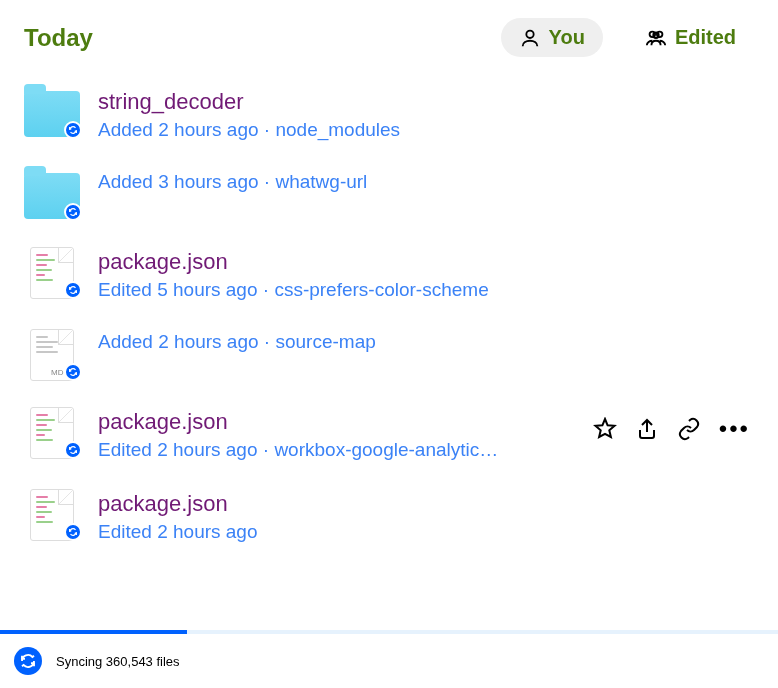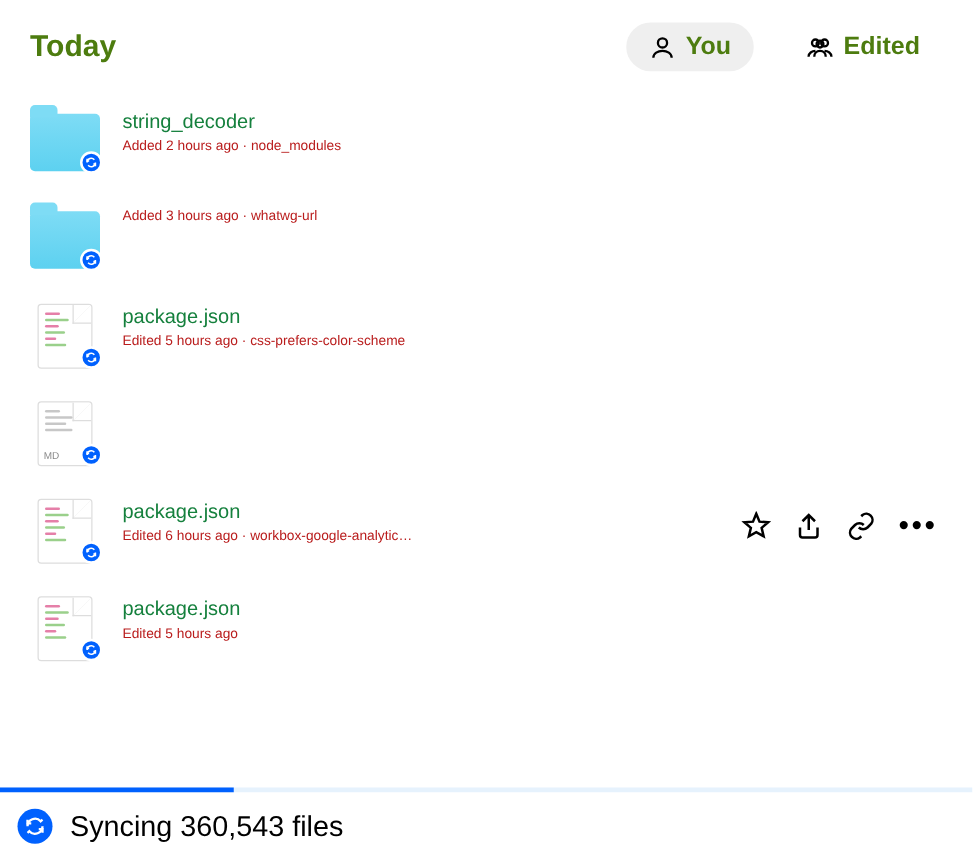--- a/index.html
+++ b/index.html
@@ -112,52 +112,52 @@
     .json-lines span:nth-child(3){background:#e57fa8;width:35%;}
     .json-lines span:nth-child(4){background:#9ad08b;width:50%;}
     .json-lines span:nth-child(5){background:#e57fa8;width:30%;}
     .json-lines span:nth-child(6){background:#9ad08b;width:55%;}
     .md-lines span { background:#c7c7c7; width:70%; }
     .md-lines span:nth-child(1){width:40%;}
     .md-lines span:nth-child(3){width:55%;}
     .md-label {
       position: absolute;
       bottom: 3px;
-      left: 4px;
+      left: 20px;
       font-size: 8px;
       color: #888;
       text-align: right;
     }
     .sync-badge {
       position: absolute;
       bottom: -2px;
       right: -2px;
       width: 18px;
       height: 18px;
       background: #0061fe;
       border-radius: 50%;
       border: 2px solid #fff;
       display: flex;
       align-items: center;
       justify-content: center;
     }
     .sync-badge svg { width: 10px; height: 10px; }
     .item-content { flex: 1; min-width: 0; padding-top: 2px; }
     .item-name {
-      font-size: 16px;
+      font-size: 22px;
       font-weight: 500;
-      color: #15803d;
+      color: #701a75;
       margin-bottom: 4px;
       white-space: nowrap;
       overflow: hidden;
       text-overflow: ellipsis;
     }
     .item-meta {
-      font-size: 11px;
-      color: #b91c1c;
+      font-size: 19px;
+      color: #3b82f6;
       white-space: nowrap;
       overflow: hidden;
       text-overflow: ellipsis;
     }
     .item-actions {
       display: flex;
       align-items: center;
       gap: 18px;
       padding-top: 10px;
       padding-right: 4px;
@@ -193,21 +193,21 @@
       width: 28px;
       height: 28px;
       background: #0061fe;
       border-radius: 50%;
       display: flex;
       align-items: center;
       justify-content: center;
     }
     .status-icon svg { width: 18px; height: 18px; }
     .status-text {
-      font-size: 23px;
+      font-size: 13px;
       color: #000;
     }
   </style>
 </head>
 <body>
 
 <div class="header">
   <div class="title">Today</div>
   <div class="tabs">
     <div class="tab active">
@@ -295,20 +295,21 @@
           <div class="md-label">MD</div>
         </div>
         <div class="sync-badge">
           <svg viewBox="0 0 24 24" fill="none" stroke="#fff" stroke-width="3">
             <path d="M20 12a8 8 0 0 1-14 5.3M4 12a8 8 0 0 1 14-5.3"></path>
             <path d="M4 5v4h4M20 19v-4h-4"></path>
           </svg>
         </div>
       </div>
       <div class="item-content">
+        <div class="item-meta">Added 2 hours ago · source-map</div>
       </div>
     </div>
     <div class="item">
       <div class="icon-wrap">
         <div class="file-icon">
           <div class="file-lines json-lines">
             <span></span>
             <span></span>
             <span></span>
             <span></span>
@@ -318,21 +319,21 @@
         </div>
         <div class="sync-badge">
           <svg viewBox="0 0 24 24" fill="none" stroke="#fff" stroke-width="3">
             <path d="M20 12a8 8 0 0 1-14 5.3M4 12a8 8 0 0 1 14-5.3"></path>
             <path d="M4 5v4h4M20 19v-4h-4"></path>
           </svg>
         </div>
       </div>
       <div class="item-content">
         <div class="item-name">package.json</div>
-        <div class="item-meta">Edited 6 hours ago · workbox-google-analytic…</div>
+        <div class="item-meta">Edited 2 hours ago · workbox-google-analytic…</div>
       </div>
       <div class="item-actions">
         <svg viewBox="0 0 24 24" fill="none" stroke="#000" stroke-width="2">
           <path d="M12 2l2.6 6.3 6.9.5-5.2 4.5 1.6 6.7L12 16.8 6.1 20l1.6-6.7L2.5 8.8l6.9-.5z"></path>
         </svg>
         <svg viewBox="0 0 24 24" fill="none" stroke="#000" stroke-width="2">
           <path d="M12 3v12M7 8l5-5 5 5M5 13v6a2 2 0 0 0 2 2h10a2 2 0 0 0 2-2v-6"></path>
         </svg>
         <svg viewBox="0 0 24 24" fill="none" stroke="#000" stroke-width="2">
           <path d="M10 13a5 5 0 0 0 7 0l3-3a5 5 0 0 0-7-7l-1 1M14 11a5 5 0 0 0-7 0l-3 3a5 5 0 0 0 7 7l1-1"></path>
@@ -354,21 +355,21 @@
         </div>
         <div class="sync-badge">
           <svg viewBox="0 0 24 24" fill="none" stroke="#fff" stroke-width="3">
             <path d="M20 12a8 8 0 0 1-14 5.3M4 12a8 8 0 0 1 14-5.3"></path>
             <path d="M4 5v4h4M20 19v-4h-4"></path>
           </svg>
         </div>
       </div>
       <div class="item-content">
         <div class="item-name">package.json</div>
-        <div class="item-meta">Edited 5 hours ago</div>
+        <div class="item-meta">Edited 2 hours ago</div>
       </div>
     </div>
   </div>
 
 <div class="progress-bar">
   <div class="progress-fill"></div>
 </div>
 
 <div class="status-bar">
   <div class="status-icon">

